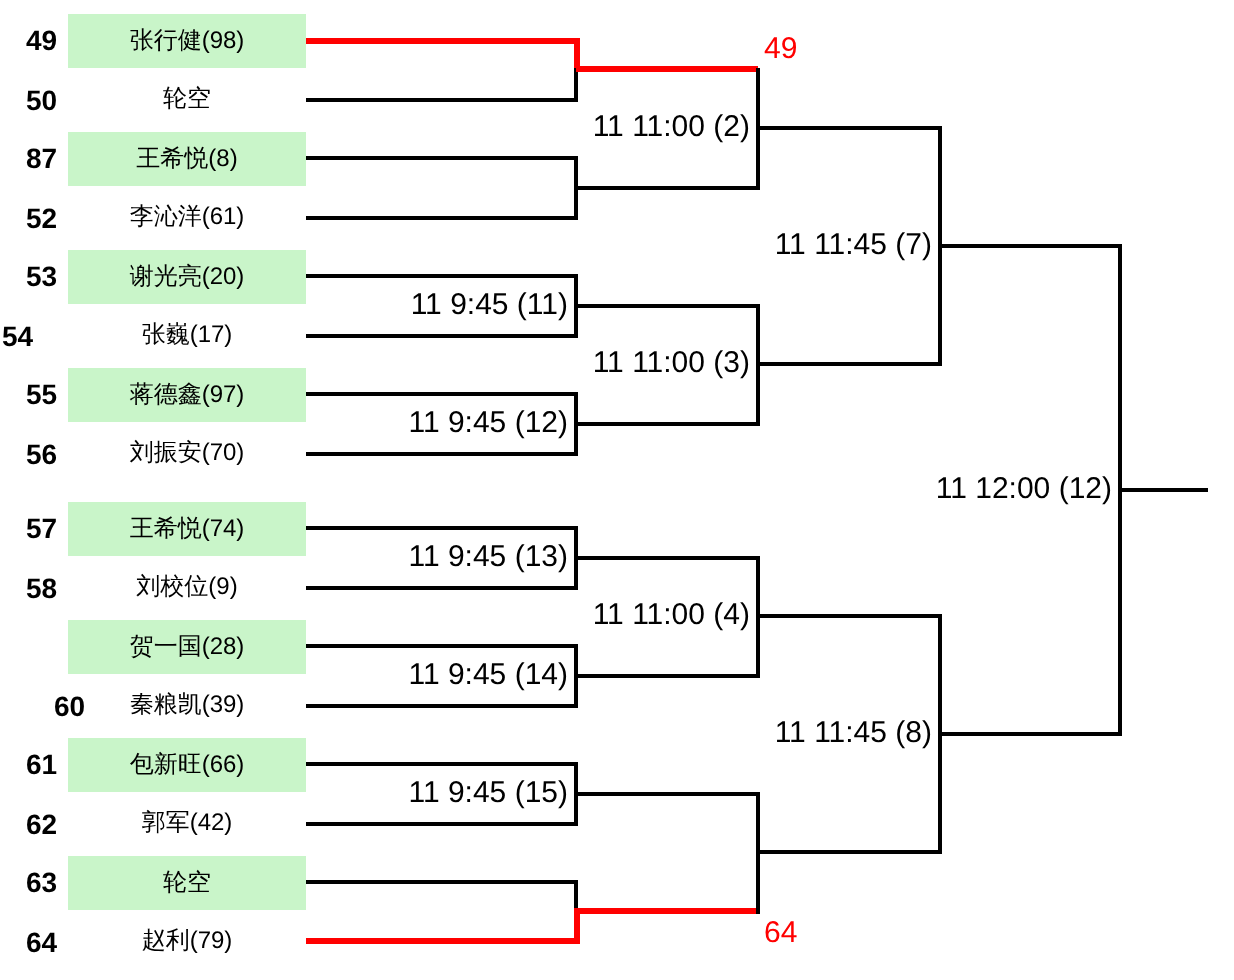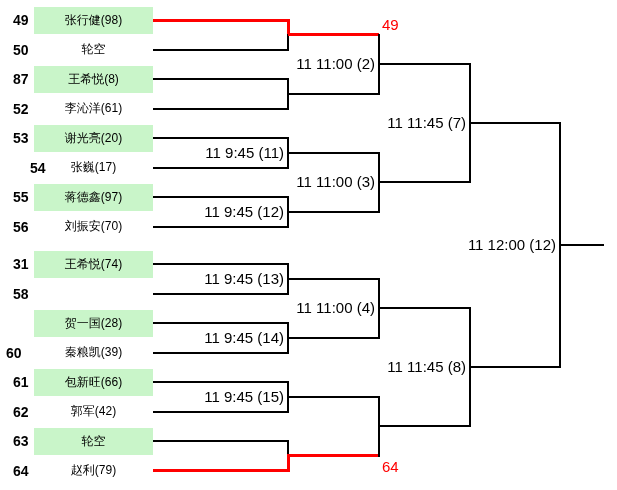--- a/index.html
+++ b/index.html
@@ -53,38 +53,39 @@
     <div class="ln" style="left: 153px; top: 48.5px; width: 135px; height: 2px; background: rgb(0, 0, 0);"></div>
     <div class="seed" style="left: 13px; top: 69px; width: 30px; height: 20px; line-height: 20px;">87</div>
     <div class="name hl" style="left: 34px; top: 65.5px; width: 119px; height: 27px;">王希悦(8)</div>
     <div class="ln" style="left: 153px; top: 78px; width: 135px; height: 2px; background: rgb(0, 0, 0);"></div>
     <div class="seed" style="left: 13px; top: 98.5px; width: 30px; height: 20px; line-height: 20px;">52</div>
     <div class="name" style="left: 34px; top: 95px; width: 119px; height: 27px;">李沁洋(61)</div>
     <div class="ln" style="left: 153px; top: 107.5px; width: 135px; height: 2px; background: rgb(0, 0, 0);"></div>
     <div class="seed" style="left: 13px; top: 128px; width: 30px; height: 20px; line-height: 20px;">53</div>
     <div class="name hl" style="left: 34px; top: 124.5px; width: 119px; height: 27px;">谢光亮(20)</div>
     <div class="ln" style="left: 153px; top: 137px; width: 135px; height: 2px; background: rgb(0, 0, 0);"></div>
-    <div class="seed" style="left: 30px; top: 157.5px; width: 30px; height: 20px; line-height: 20px;">54</div>
+    <div class="seed" style="left: 1px; top: 157.5px; width: 30px; height: 20px; line-height: 20px;">54</div>
     <div class="name" style="left: 34px; top: 154px; width: 119px; height: 27px;">张巍(17)</div>
     <div class="ln" style="left: 153px; top: 166.5px; width: 135px; height: 2px; background: rgb(0, 0, 0);"></div>
     <div class="seed" style="left: 13px; top: 187px; width: 30px; height: 20px; line-height: 20px;">55</div>
     <div class="name hl" style="left: 34px; top: 183.5px; width: 119px; height: 27px;">蒋德鑫(97)</div>
     <div class="ln" style="left: 153px; top: 196px; width: 135px; height: 2px; background: rgb(0, 0, 0);"></div>
     <div class="seed" style="left: 13px; top: 216.5px; width: 30px; height: 20px; line-height: 20px;">56</div>
     <div class="name" style="left: 34px; top: 213px; width: 119px; height: 27px;">刘振安(70)</div>
     <div class="ln" style="left: 153px; top: 225.5px; width: 135px; height: 2px; background: rgb(0, 0, 0);"></div>
-    <div class="seed" style="left: 13px; top: 254px; width: 30px; height: 20px; line-height: 20px;">31</div>
+    <div class="seed" style="left: 13px; top: 254px; width: 30px; height: 20px; line-height: 20px;">57</div>
     <div class="name hl" style="left: 34px; top: 250.5px; width: 119px; height: 27px;">王希悦(74)</div>
     <div class="ln" style="left: 153px; top: 263px; width: 135px; height: 2px; background: rgb(0, 0, 0);"></div>
     <div class="seed" style="left: 13px; top: 283.5px; width: 30px; height: 20px; line-height: 20px;">58</div>
+    <div class="name" style="left: 34px; top: 280px; width: 119px; height: 27px;">刘校位(9)</div>
     <div class="ln" style="left: 153px; top: 292.5px; width: 135px; height: 2px; background: rgb(0, 0, 0);"></div>
     <div class="seed" style="left: 13px; top: 313px; width: 30px; height: 20px; line-height: 20px; margin-left: 40px;">59</div>
     <div class="name hl" style="left: 34px; top: 309.5px; width: 119px; height: 27px;">贺一国(28)</div>
     <div class="ln" style="left: 153px; top: 322px; width: 135px; height: 2px; background: rgb(0, 0, 0);"></div>
-    <div class="seed" style="left: 6px; top: 342.5px; width: 30px; height: 20px; line-height: 20px;">60</div>
+    <div class="seed" style="left: 27px; top: 342.5px; width: 30px; height: 20px; line-height: 20px;">60</div>
     <div class="name" style="left: 34px; top: 339px; width: 119px; height: 27px;">秦粮凯(39)</div>
     <div class="ln" style="left: 153px; top: 351.5px; width: 135px; height: 2px; background: rgb(0, 0, 0);"></div>
     <div class="seed" style="left: 13px; top: 372px; width: 30px; height: 20px; line-height: 20px;">61</div>
     <div class="name hl" style="left: 34px; top: 368.5px; width: 119px; height: 27px;">包新旺(66)</div>
     <div class="ln" style="left: 153px; top: 381px; width: 135px; height: 2px; background: rgb(0, 0, 0);"></div>
     <div class="seed" style="left: 13px; top: 401.5px; width: 30px; height: 20px; line-height: 20px;">62</div>
     <div class="name" style="left: 34px; top: 398px; width: 119px; height: 27px;">郭军(42)</div>
     <div class="ln" style="left: 153px; top: 410.5px; width: 135px; height: 2px; background: rgb(0, 0, 0);"></div>
     <div class="seed" style="left: 13px; top: 431px; width: 30px; height: 20px; line-height: 20px;">63</div>
     <div class="name hl" style="left: 34px; top: 427.5px; width: 119px; height: 27px;">轮空</div>

